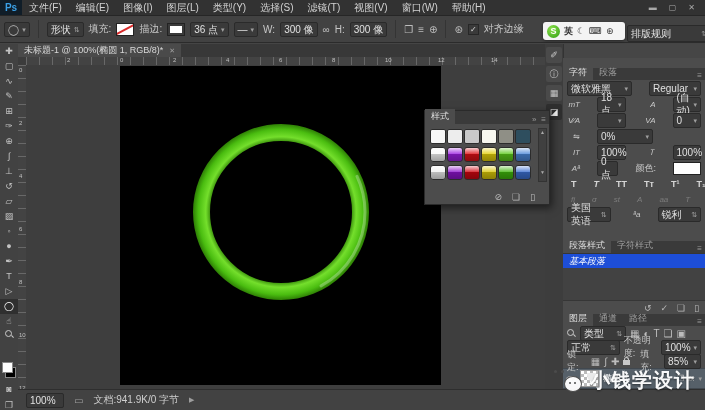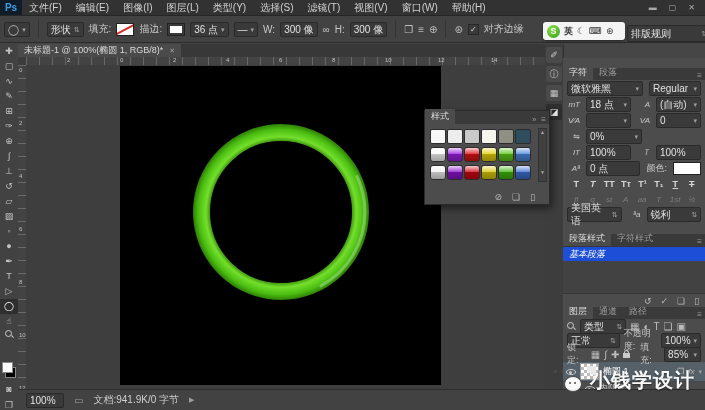--- a/index.html
+++ b/index.html
@@ -44,21 +44,21 @@
   
   #dock{left:545px;top:44px;width:160px;height:345px;background:#464646}
   #strip{position:absolute;left:0;top:0;width:18px;height:100%;background:#3d3d3d;border-right:1px solid #333}
   .strip-ic{width:16px;height:16px;margin:3px 1px;background:#4a4a4a;border-radius:2px;color:#c5c5c5;text-align:center;line-height:16px;font-size:9px}
   .strip-ic.active{background:#2f2f2f;color:#eee}
   #panels{position:absolute;left:18px;top:14px;width:142px;height:100%;background:#4c4c4c}
   .ptabs{height:12px;background:#3a3a3a;display:flex;align-items:flex-end;font-size:9px}
   .ptab{padding:1px 6px;color:#9f9f9f}
   .ptab.active{background:#4c4c4c;color:#ddd}
   .pmenu{margin-left:auto;color:#9a9a9a;font-size:8px;padding-right:3px}
-  .crow{display:flex;align-items:center;gap:6px;padding:1px 4px;height:14px}
+  .crow{display:flex;align-items:center;gap:17px;padding:1px 4px;height:14px}
   .cic{width:13px;font-size:8px;color:#c9c9c9;font-style:italic;text-align:right;flex:none}
   .cfld{flex:1;min-width:0}
   .tbtn{width:13px;height:12px;text-align:center;line-height:12px;color:#d5d5d5;font-size:9px;font-weight:bold}
   .otbtn{width:13px;height:11px;text-align:center;line-height:11px;color:#7d7d7d;font-size:8px;font-style:italic}
   .pslist{background:#424242;border-top:1px solid #363636;border-bottom:1px solid #363636}
   .psitem{height:14px;line-height:14px;background:#1d4ed8;color:#fff;font-style:italic;padding-left:6px;font-size:9px}
   .pfoot{display:flex;justify-content:flex-end;gap:9px;align-items:center;height:13px;padding-right:6px;color:#b9b9b9;font-size:9px}
   .lrow{display:flex;align-items:center;gap:4px;padding:0 4px;height:14px}
   #layer-sel{height:19px;background:#566069;display:flex;align-items:center;gap:4px;padding:0 3px;border-top:1px solid #41484f;border-bottom:1px solid #41484f}
   .thumb{width:17px;height:15px;border:1px solid #999;background:
@@ -335,21 +335,21 @@
           <span>美国英语</span>
           <span class="dd-ar right">⇅</span>
         </span>
       <span class="cic">ªa</span>
       <span class="fld cfld">
           <span>锐利</span>
           <span class="dd-ar right">⇅</span>
         </span>
     </div>
 
-    <div class="ptabs" style="margin-top:12px">
+    <div class="ptabs" style="margin-top:19px">
       <div class="ptab active">段落样式</div>
       <div class="ptab">字符样式</div>
       <div class="pmenu">≡</div>
     </div>
     <div class="pslist" style="height:46px">
       <div class="psitem">基本段落</div>
     </div>
     <div class="pfoot">
       <span>↺</span>
       <span>✓</span>

